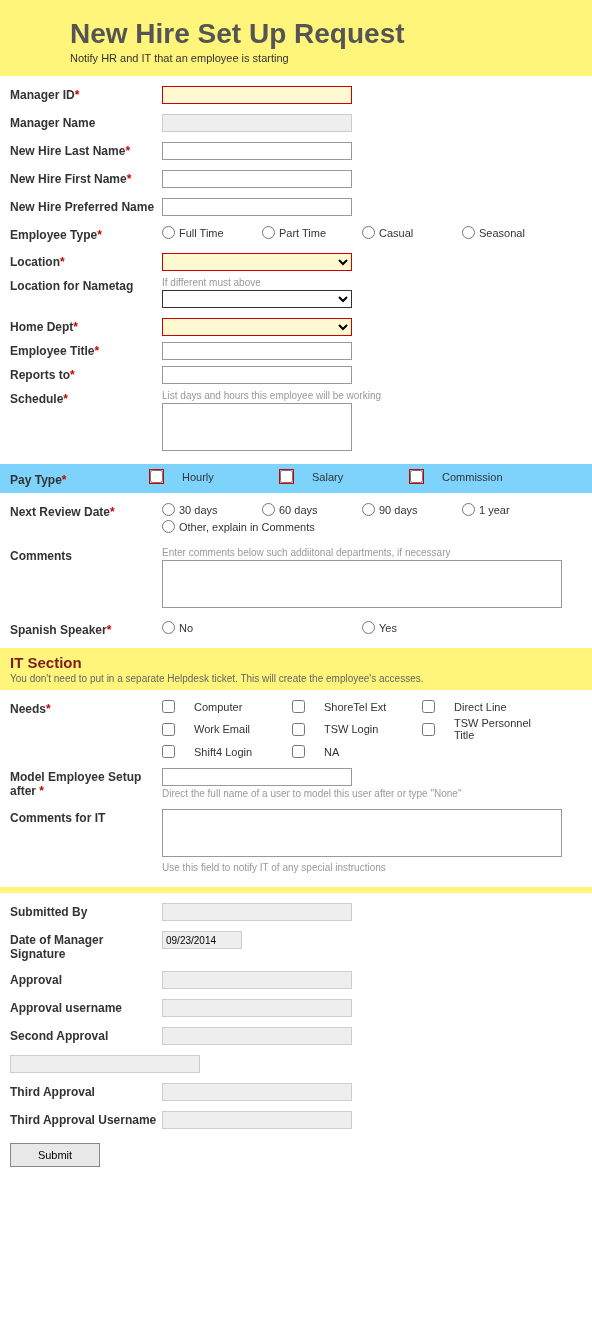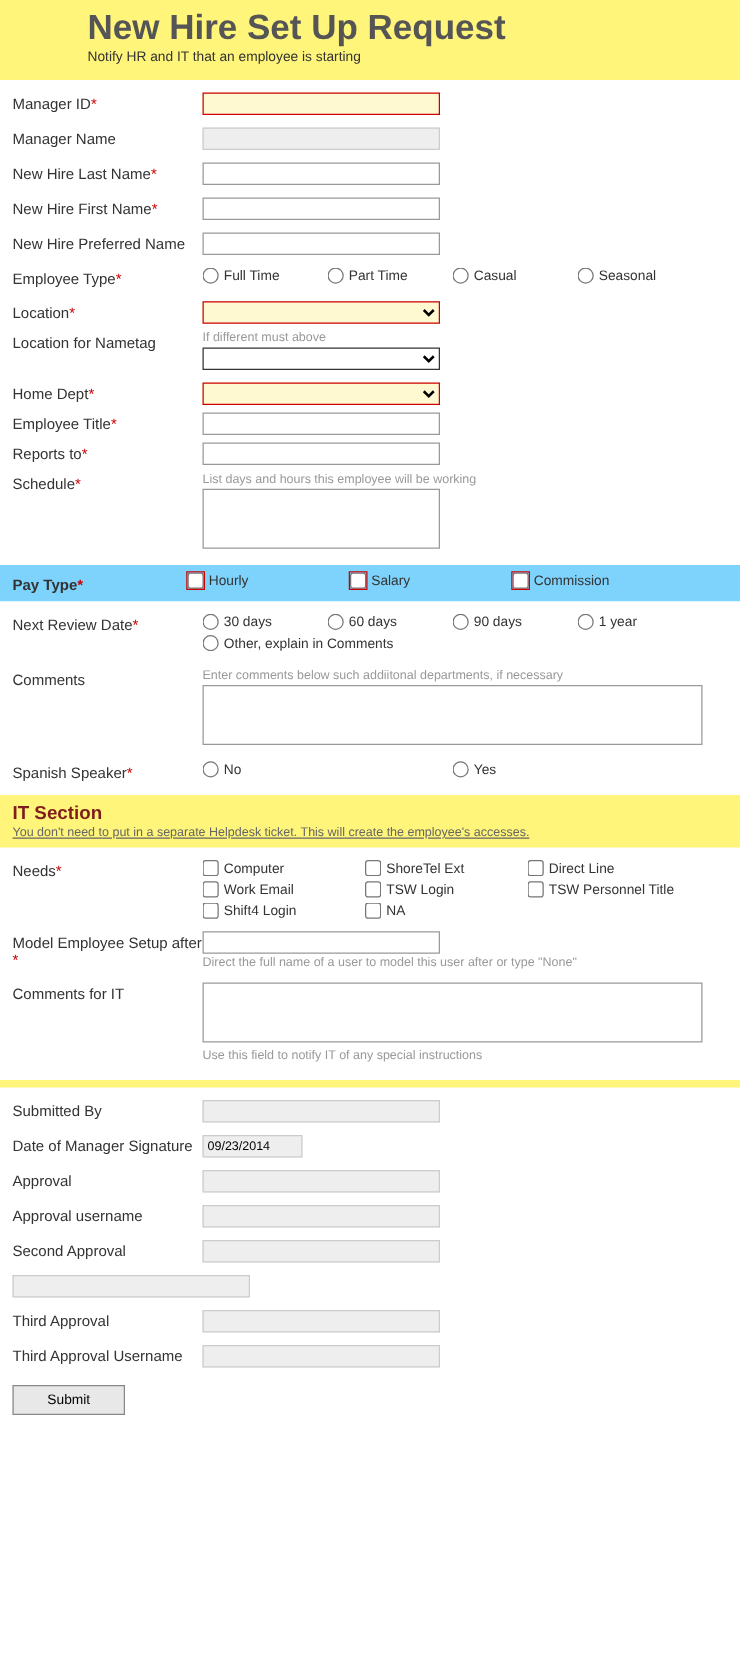--- a/index.html
+++ b/index.html
@@ -1,43 +1,43 @@
 <!DOCTYPE html>
 <html><head>
 <meta charset="utf-8">
 <style>
 * { box-sizing: border-box; margin: 0; padding: 0; }
 body { font-family: Arial, Helvetica, sans-serif; font-size: 12px; color: #333; background: #fff; width: 592px; }
-.header-band { background: #fff57a; padding: 6px 10px 12px 10px; }
+.header-band { background: #fff57a; padding: 18px 10px 12px 10px; }
 .header-title { font-size: 28px; font-weight: bold; color: #555; padding-left: 60px; }
 .header-sub { font-size: 11px; color: #333; padding-left: 60px; margin-top: 2px; }
 .form-area { padding: 0 10px; }
 .row { display: flex; align-items: flex-start; margin-top: 10px; }
 .row.tight { margin-top: 6px; }
-.label-col { width: 152px; font-weight: normal; font-size: 12px; color: #333; padding-top: 2px; }
+.label-col { width: 152px; font-weight: bold; font-size: 12px; color: #333; padding-top: 2px; }
 .req { color: #c00; }
 .field-col { flex: 1; }
 .helper { font-size: 10px; color: #999; margin-bottom: 2px; }
 .helper-after { font-size: 10px; color: #999; margin-top: 2px; }
 input[type=text].txt { width: 190px; height: 18px; border: 1px solid #999; padding: 0 3px; font-size: 11px; }
 input[type=text].txt.req-field { background: #fff9d1; border: 1px solid #c00; }
 input[type=text].txt.ro { background: #eee; border: 1px solid #ccc; }
 select.sel { width: 190px; height: 18px; border: 1px solid #333; background: #fff; font-size: 11px; }
 select.sel.req-field { background: #fff9d1; border: 1px solid #c00; }
 textarea.ta { width: 370px; height: 48px; border: 1px solid #999; font-size: 11px; padding: 2px; resize: none; }
 .radio-row, .check-row { display: flex; flex-wrap: wrap; }
 .opt { display: flex; align-items: center; font-size: 11px; color: #333; width: 100px; margin-bottom: 4px; }
-.opt.wide { width: 130px; }
+.opt.wide { width: 130px; gap: 15px; }
 .opt input { margin-right: 4px; }
 .cb-required input[type=checkbox] { outline: 1px solid #c00; }
 .band-row { background: #7dd3fc; padding: 6px 10px; margin-top: 10px; display: flex; align-items: center; }
 .band-row .label-col { width: 140px; font-weight: bold; }
 .section-band { background: #fff57a; margin-top: 10px; padding: 6px 10px; }
 .section-title { font-size: 15px; color: #7f1d1d; font-weight: bold; }
-.section-sub { font-size: 10px; color: #666; margin-top: 2px; text-decoration: underline; }
+.section-sub { font-size: 10px; color: #666; margin-top: 2px; }
 .sep { height: 6px; background: #fff57a; margin-top: 14px; }
 input[type=text].date-ro { width: 80px; height: 18px; border: 1px solid #ccc; background: #eee; padding: 0 3px; font-size: 10px; }
 .submit-btn { margin: 14px 0 18px 10px; width: 90px; height: 24px; background: #e8e8e8; border: 1px solid #888; font-size: 11px; cursor: pointer; }
 </style>
 </head>
 <body>
 
 
 
 <div class="header-band">

